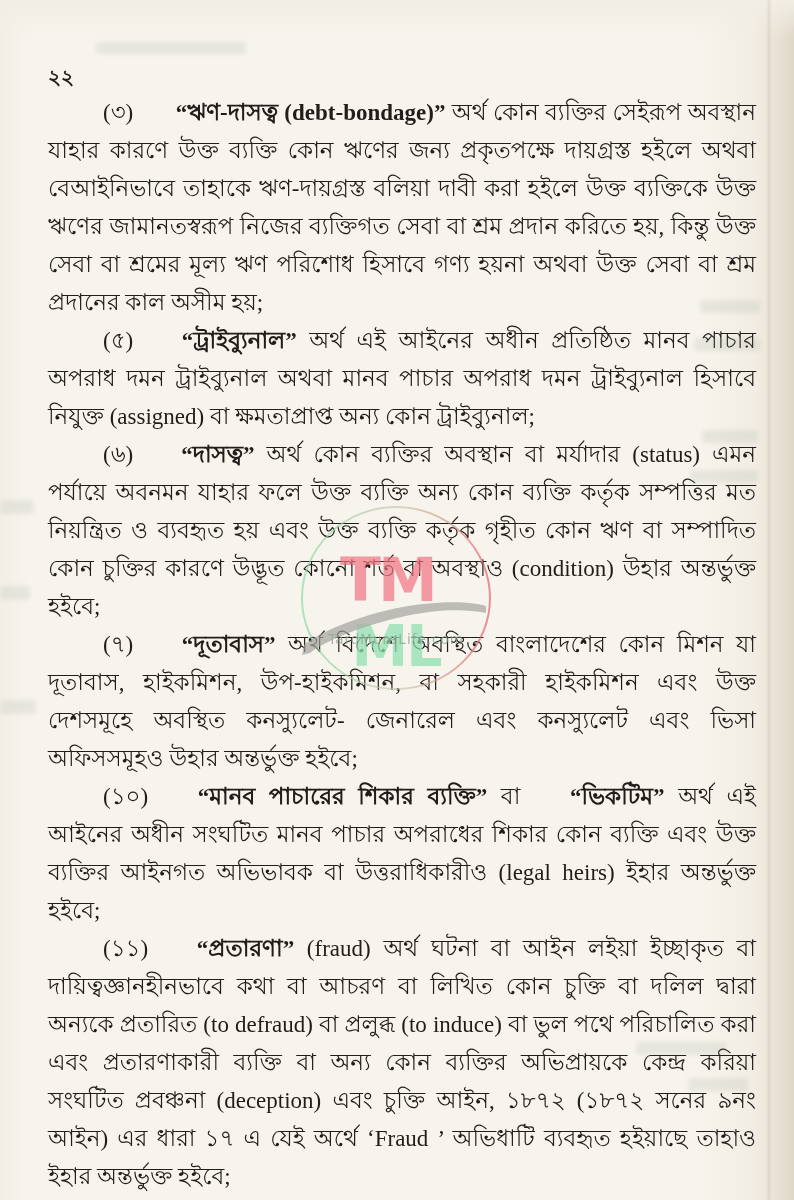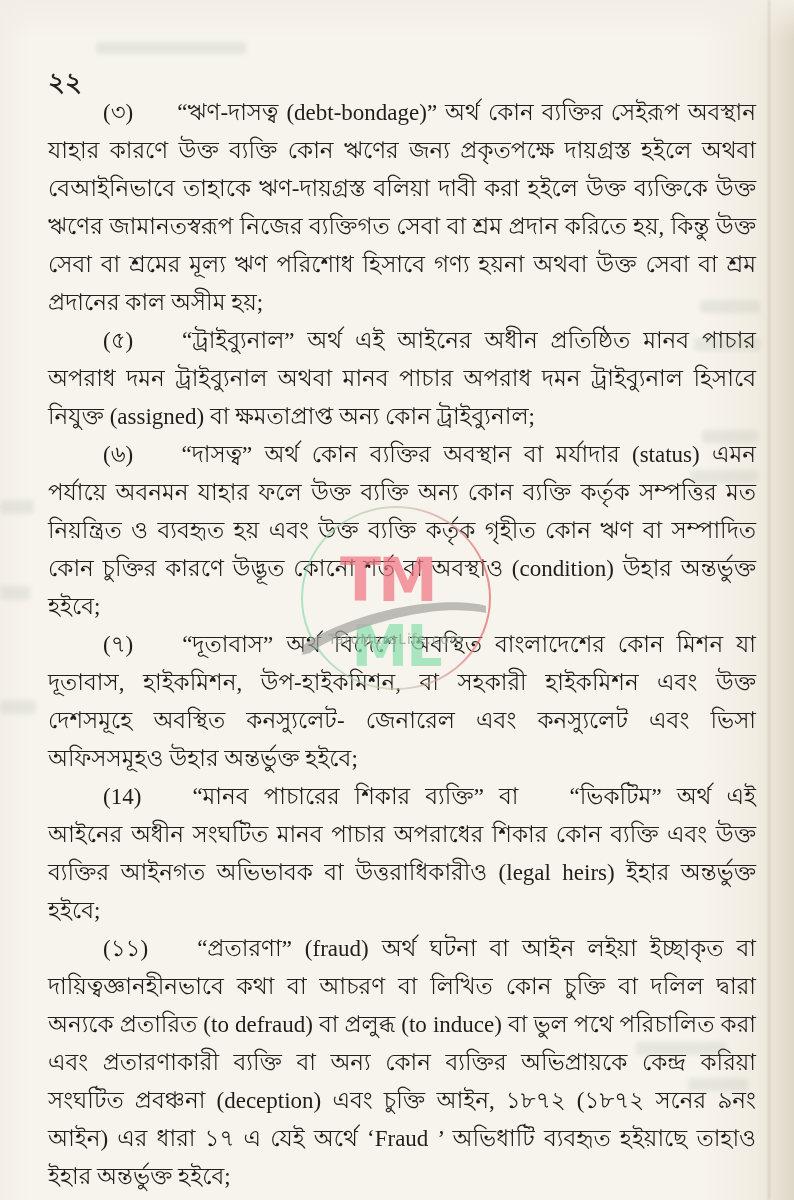--- a/index.html
+++ b/index.html
@@ -12,30 +12,30 @@
     position:relative;width:794px;height:1200px;overflow:hidden;
     background:linear-gradient(90deg,#f3efe7 0px,#f7f4ed 30px,#f7f4ed 700px,#f2ede3 755px,#e7e0d2 780px,#ded6c6 794px);
   }
   .page::before{
     content:"";position:absolute;left:0;top:0;width:100%;height:40px;
     background:linear-gradient(180deg,#f2eee5,rgba(247,244,237,0));
     pointer-events:none;
   }
   .header{
     position:absolute;top:62px;left:48px;
-    font-size:26px;font-weight:bold;color:#262220;
+    font-size:20px;font-weight:bold;color:#262220;
     display:flex;align-items:baseline;gap:24px;white-space:nowrap;
   }
   .content{
     position:absolute;top:94px;left:48px;width:708px;
     font-size:23px;line-height:38px;color:#211d1a;
     text-align:justify;
   }
   .para{margin:0;text-indent:55px;}
-  .para b{font-weight:normal;margin-left:36px;}
+  .para b{font-weight:bold;margin-left:36px;}
   
   .watermark{
     position:absolute;left:298px;top:503px;width:196px;height:192px;
     pointer-events:none;opacity:.85;
   }
   
   .bleed{
     position:absolute;background:rgba(118,128,112,0.12);
     filter:blur(2px);border-radius:3px;pointer-events:none;
   }
@@ -51,21 +51,21 @@
 
   <div class="header">
     <span>২২</span>
   </div>
 
   <div class="content">
     <p class="para"><span>(৩) </span><b>“ঋণ-দাসত্ব (debt-bondage)”</b><span> অর্থ কোন ব্যক্তির সেইরূপ অবস্থান যাহার কারণে উক্ত ব্যক্তি কোন ঋণের জন্য প্রকৃতপক্ষে দায়গ্রস্ত হইলে অথবা বেআইনিভাবে তাহাকে ঋণ-দায়গ্রস্ত বলিয়া দাবী করা হইলে উক্ত ব্যক্তিকে উক্ত ঋণের জামানতস্বরূপ নিজের ব্যক্তিগত সেবা বা শ্রম প্রদান করিতে হয়, কিন্তু উক্ত সেবা বা শ্রমের মূল্য ঋণ পরিশোধ হিসাবে গণ্য হয়না অথবা উক্ত সেবা বা শ্রম প্রদানের কাল অসীম হয়;</span></p>
     <p class="para"><span>(৫) </span><b>“ট্রাইব্যুনাল”</b><span> অর্থ এই আইনের অধীন প্রতিষ্ঠিত মানব পাচার অপরাধ দমন ট্রাইব্যুনাল অথবা মানব পাচার অপরাধ দমন ট্রাইব্যুনাল হিসাবে নিযুক্ত (assigned) বা ক্ষমতাপ্রাপ্ত অন্য কোন ট্রাইব্যুনাল;</span></p>
     <p class="para"><span>(৬) </span><b>“দাসত্ব”</b><span> অর্থ কোন ব্যক্তির অবস্থান বা মর্যাদার (status) এমন পর্যায়ে অবনমন যাহার ফলে উক্ত ব্যক্তি অন্য কোন ব্যক্তি কর্তৃক সম্পত্তির মত নিয়ন্ত্রিত ও ব্যবহৃত হয় এবং উক্ত ব্যক্তি কর্তৃক গৃহীত কোন ঋণ বা সম্পাদিত কোন চুক্তির কারণে উদ্ভূত কোনো শর্ত বা অবস্থাও (condition) উহার অন্তর্ভুক্ত হইবে;</span></p>
     <p class="para"><span>(৭) </span><b>“দূতাবাস”</b><span> অর্থ বিদেশে অবস্থিত বাংলাদেশের কোন মিশন যা দূতাবাস, হাইকমিশন, উপ-হাইকমিশন, বা সহকারী হাইকমিশন এবং উক্ত দেশসমূহে অবস্থিত কনস্যুলেট- জেনারেল এবং কনস্যুলেট এবং ভিসা অফিসসমূহও উহার অন্তর্ভুক্ত হইবে;</span></p>
-    <p class="para"><span>(14) </span><b>“মানব পাচারের শিকার ব্যক্তি”</b><span> বা </span><b>“ভিকটিম”</b><span> অর্থ এই আইনের অধীন সংঘটিত মানব পাচার অপরাধের শিকার কোন ব্যক্তি এবং উক্ত ব্যক্তির আইনগত অভিভাবক বা উত্তরাধিকারীও (legal heirs) ইহার অন্তর্ভুক্ত হইবে;</span></p>
+    <p class="para"><span>(১০) </span><b>“মানব পাচারের শিকার ব্যক্তি”</b><span> বা </span><b>“ভিকটিম”</b><span> অর্থ এই আইনের অধীন সংঘটিত মানব পাচার অপরাধের শিকার কোন ব্যক্তি এবং উক্ত ব্যক্তির আইনগত অভিভাবক বা উত্তরাধিকারীও (legal heirs) ইহার অন্তর্ভুক্ত হইবে;</span></p>
     <p class="para"><span>(১১) </span><b>“প্রতারণা”</b><span> (fraud) অর্থ ঘটনা বা আইন লইয়া ইচ্ছাকৃত বা দায়িত্বজ্ঞানহীনভাবে কথা বা আচরণ বা লিখিত কোন চুক্তি বা দলিল দ্বারা অন্যকে প্রতারিত (to defraud) বা প্রলুব্ধ (to induce) বা ভুল পথে পরিচালিত করা এবং প্রতারণাকারী ব্যক্তি বা অন্য কোন ব্যক্তির অভিপ্রায়কে কেন্দ্র করিয়া সংঘটিত প্রবঞ্চনা (deception) এবং চুক্তি আইন, ১৮৭২ (১৮৭২ সনের ৯নং আইন) এর ধারা ১৭ এ যেই অর্থে ‘Fraud ’ অভিধাটি ব্যবহৃত হইয়াছে তাহাও ইহার অন্তর্ভুক্ত হইবে;</span></p>
   </div>
 
   <div class="watermark">
     <svg width="196" height="192" viewBox="0 0 196 192">
       <defs>
         <linearGradient id="ring" x1="0" y1="0" x2="1" y2="0">
           <stop offset="0" stop-color="#86d8a4"></stop>
           <stop offset="0.55" stop-color="#c9c2a8"></stop>
           <stop offset="1" stop-color="#e0565c"></stop>

